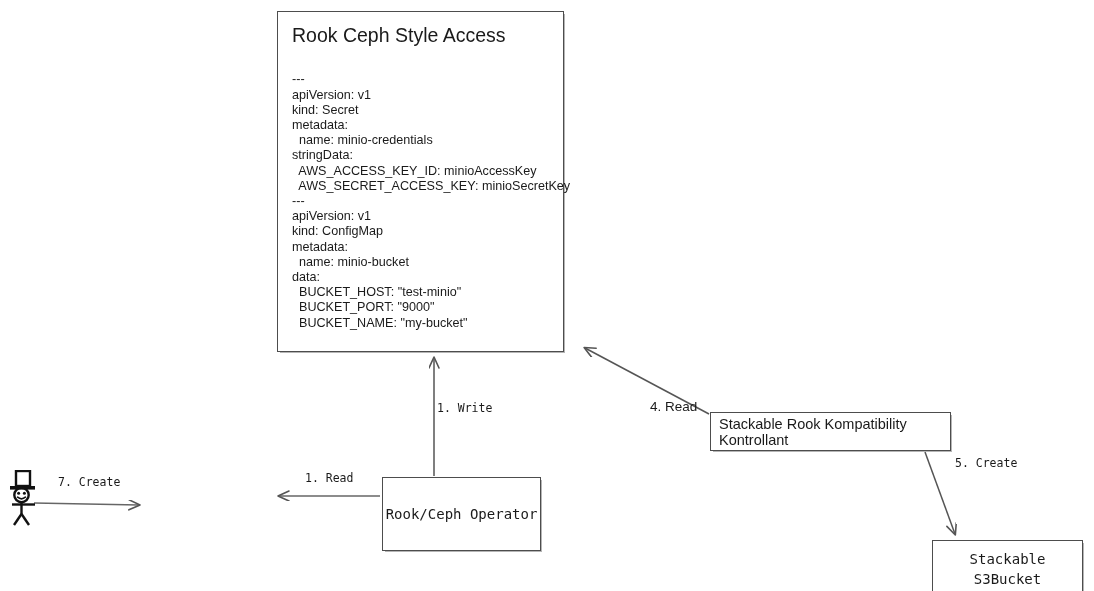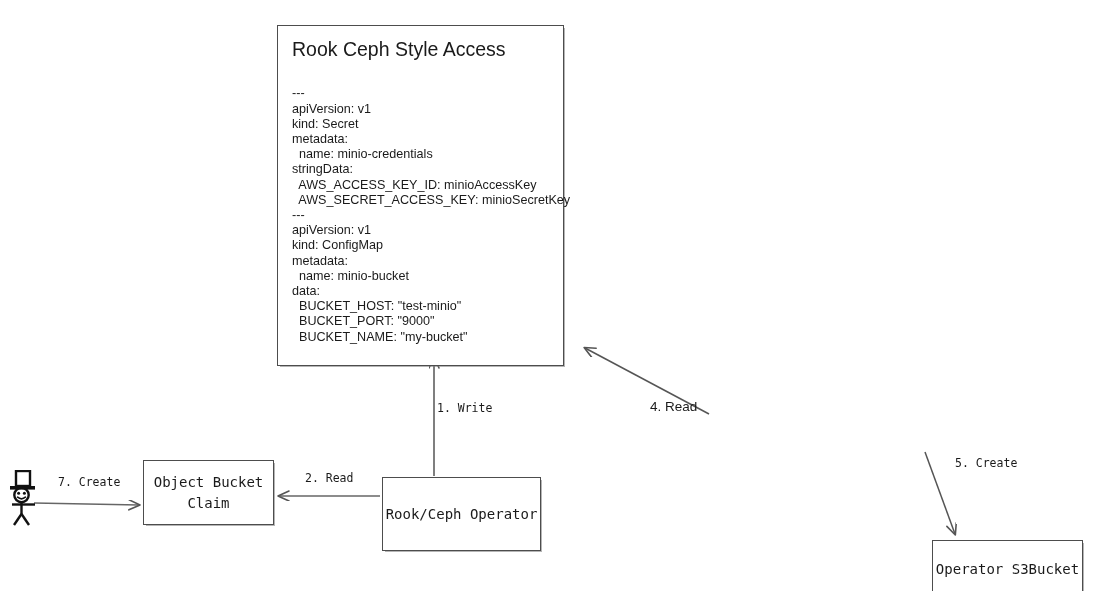--- a/index.html
+++ b/index.html
@@ -55,21 +55,20 @@
   }
 
   
   #yaml-card {
     left: 277px;
     top: 11px;
     width: 287px;
     height: 341px;
     padding: 10px 10px 0 10px;
     display: block;
-    margin-top: 14px;
   }
   #yaml-title {
     font-family: "Liberation Sans", sans-serif;
     font-size: 19.5px;
     color: #1a1a1a;
     line-height: 1.15;
     margin: 2px 0 0 4px;
   }
   #yaml-body {
     font-family: "Liberation Sans", sans-serif;
@@ -194,33 +193,32 @@
 apiVersion: v1
 kind: ConfigMap
 metadata:
   name: minio-bucket
 data:
   BUCKET_HOST: "test-minio"
   BUCKET_PORT: "9000"
   BUCKET_NAME: "my-bucket"</div>
   </div>
 
-  <div id="node-obc" class="node node-mono">
-    <span style="white-space:pre-line;">Object Bucket
-Claim</span>
-  </div>
 
   <div id="node-operator" class="node node-mono">
     <span>Rook/Ceph Operator</span>
   </div>
 
+  <div id="node-srkk" class="node node-sans">
+    <span>Stackable Rook Kompatibility Kontrollant</span>
+  </div>
 
   <div id="node-s3bucket" class="node node-mono">
-    <span>Operator S3Bucket</span>
+    <span>Stackable S3Bucket</span>
   </div>
 
   <div id="lbl-create1" class="edge-label lbl-mono">7. Create</div>
-  <div id="lbl-read2" class="edge-label lbl-mono">2. Read</div>
+  <div id="lbl-read2" class="edge-label lbl-mono">1. Read</div>
   <div id="lbl-write3" class="edge-label lbl-mono">1. Write</div>
   <div id="lbl-read4" class="edge-label lbl-sans">4. Read</div>
   <div id="lbl-create5" class="edge-label lbl-mono">5. Create</div>
 
 </div>
 
 </body></html>

